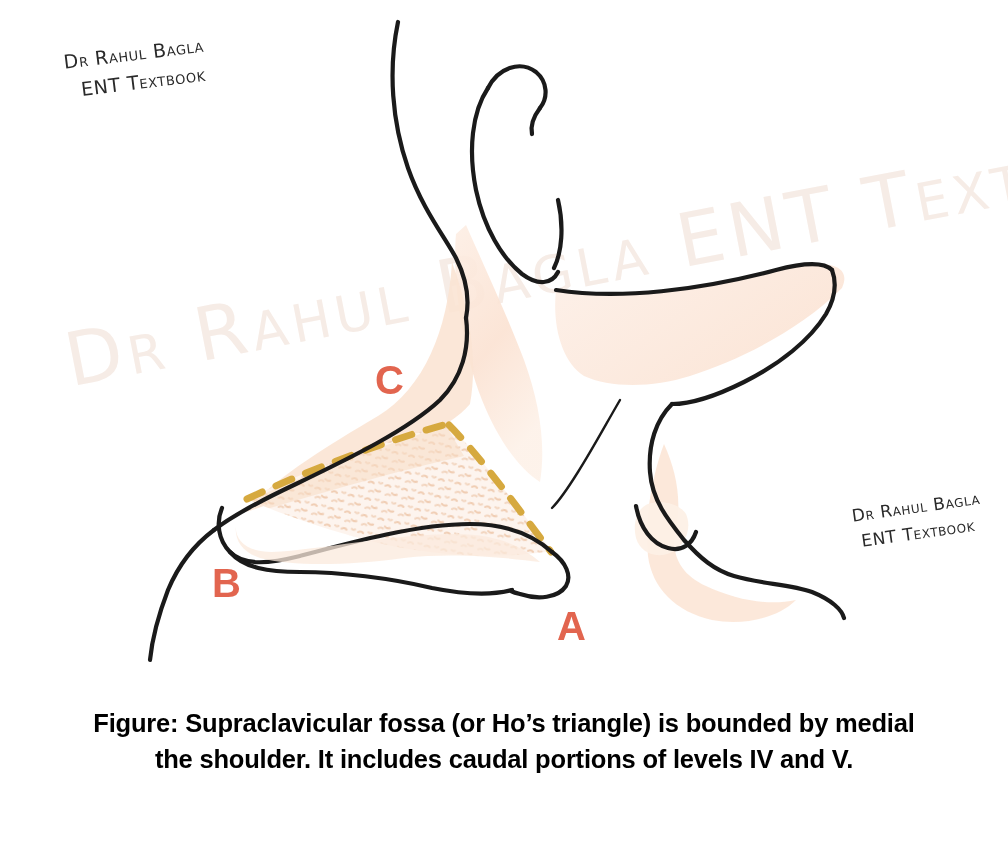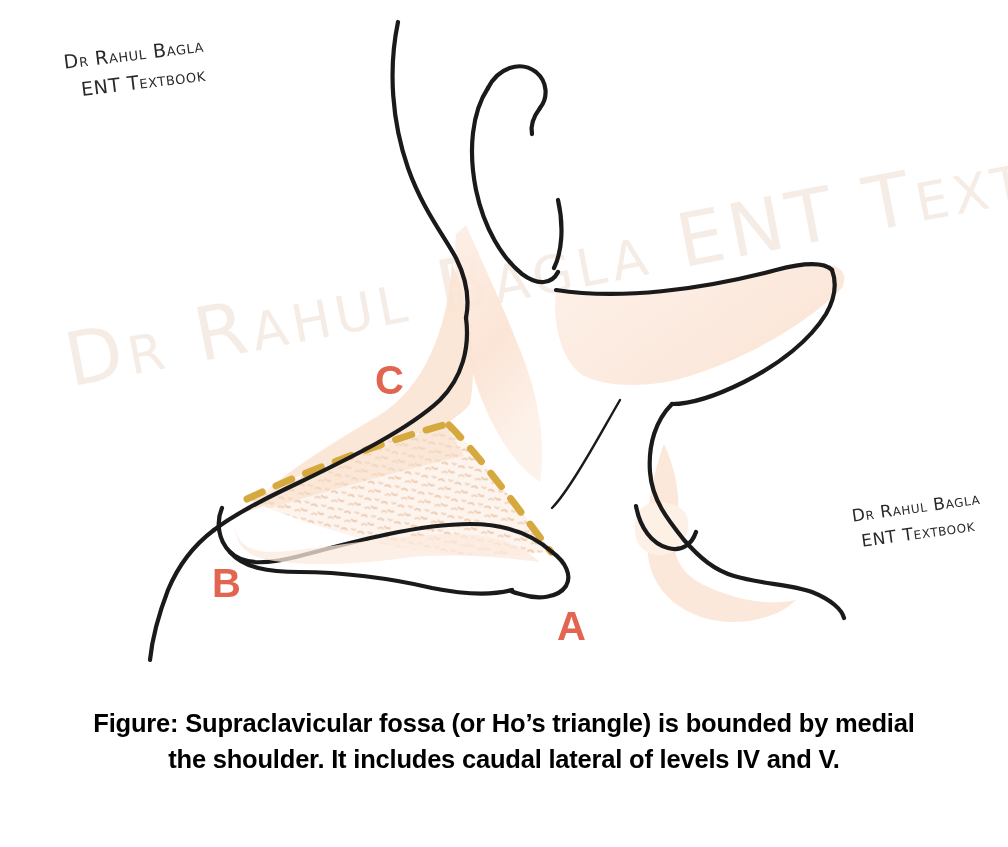--- a/index.html
+++ b/index.html
@@ -305,16 +305,16 @@
     <span class="wm-line wm-line-1">Dr Rahul Bagla</span>
     <span class="wm-line wm-line-2">ENT Textbook</span>
   </div>
 
   <div id="label-a" class="point-label" style="color:#e2654f">A</div>
   <div id="label-b" class="point-label" style="color:#e2654f">B</div>
   <div id="label-c" class="point-label" style="color:#e2654f">C</div>
 
   <div id="caption">
     <span class="cap-line">Figure: Supraclavicular fossa (or Ho’s triangle) is bounded by medial</span>
-    <span class="cap-line">the shoulder. It includes caudal lateral of levels IV and V.</span>
+    <span class="cap-line">the shoulder. It includes caudal portions of levels IV and V.</span>
   </div>
 
 </div>
 
 </body></html>

